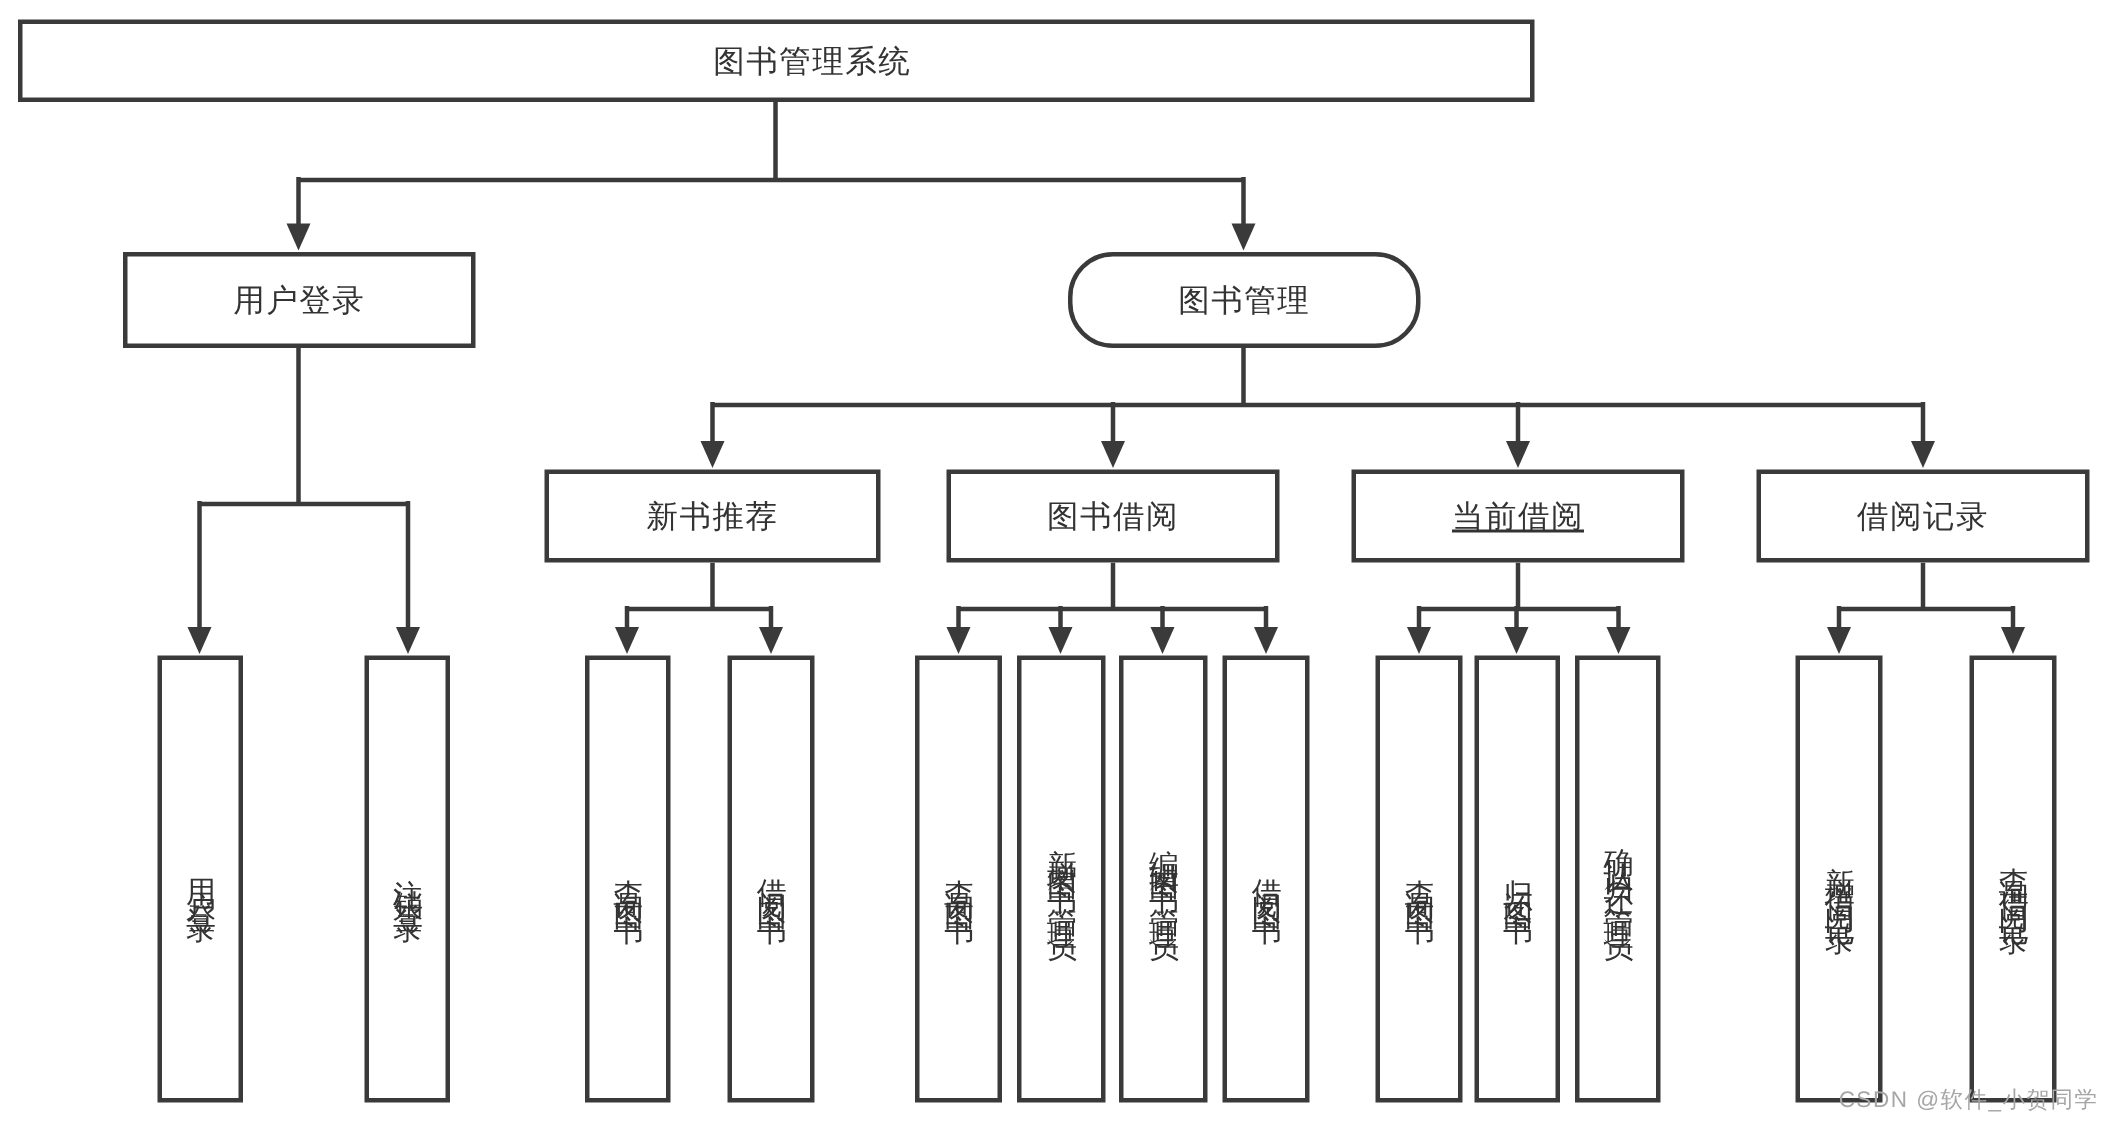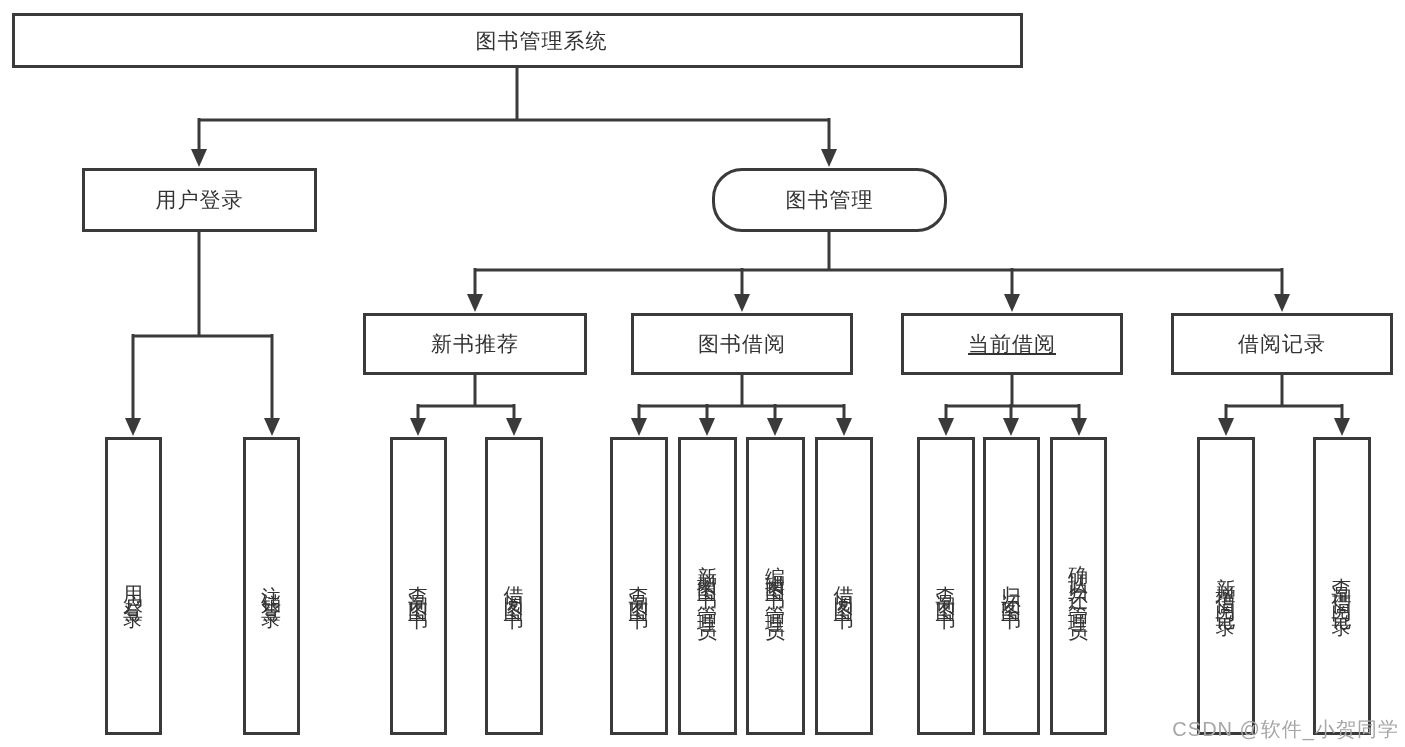--- a/index.html
+++ b/index.html
@@ -12,21 +12,21 @@
   body{font-family:"Liberation Sans",sans-serif;background:#ffffff;}
   .canvas{position:relative;width:1405px;height:747px;background:#ffffff;overflow:hidden;}
   .wires{position:absolute;left:0;top:0;width:1405px;height:747px;}
   .wires line{stroke:var(--line);stroke-width:3;}
   .wires polygon{fill:var(--line);stroke:none;}
   .node{position:absolute;background:var(--box-bg);border:3px solid var(--line);
         display:flex;align-items:center;justify-content:center;color:var(--text);}
   .hbox .label{font-size:21px;letter-spacing:1px;white-space:nowrap;}
   .vbox .label{writing-mode:vertical-rl;text-orientation:mixed;font-size:20px;
                letter-spacing:8px;line-height:1;}
-  .watermark{position:absolute;right:6px;bottom:4px;font-size:20px;color:var(--wm);
+  .watermark{position:absolute;right:6px;bottom:4px;font-size:15px;color:var(--wm);
              letter-spacing:1px;white-space:nowrap;}
 </style>
 </head>
 <body>
 
 <div class="canvas">
 
   <svg class="wires" width="1405" height="747" viewBox="0 0 1405 747" aria-hidden="true">
 
     <g>

